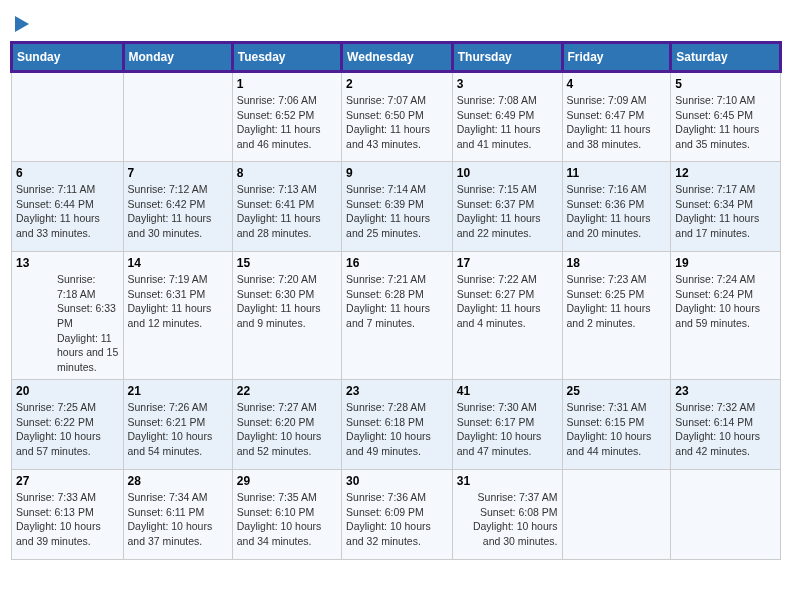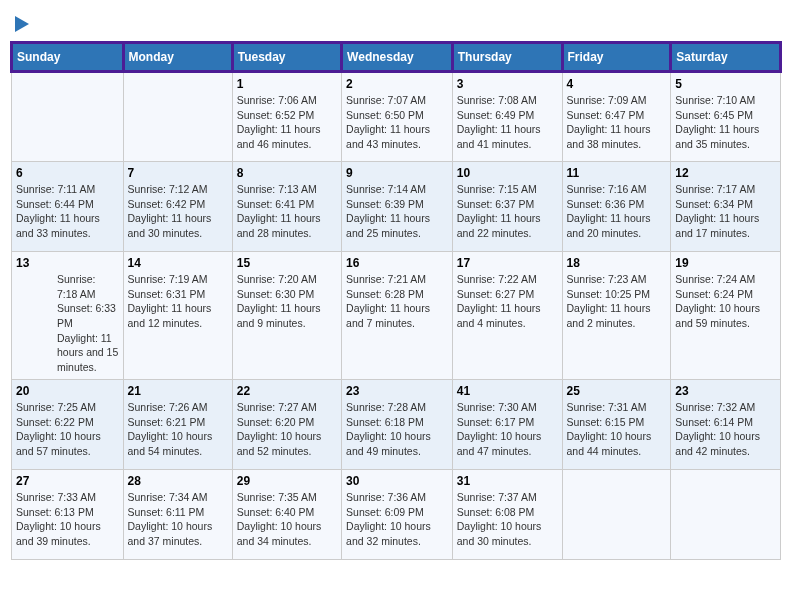--- a/index.html
+++ b/index.html
@@ -232,21 +232,21 @@
         </td>
         <td>
           <span class="day-num">17</span>
           <div class="day-info" style="white-space: pre-line;">Sunrise: 7:22 AM
 Sunset: 6:27 PM
 Daylight: 11 hours and 4 minutes.</div>
         </td>
         <td>
           <span class="day-num">18</span>
           <div class="day-info" style="white-space: pre-line;">Sunrise: 7:23 AM
-Sunset: 10:25 PM
+Sunset: 6:25 PM
 Daylight: 11 hours and 2 minutes.</div>
         </td>
         <td>
           <span class="day-num">19</span>
           <div class="day-info" style="white-space: pre-line;">Sunrise: 7:24 AM
 Sunset: 6:24 PM
 Daylight: 10 hours and 59 minutes.</div>
         </td>
       </tr>
       <tr>
@@ -302,32 +302,32 @@
         </td>
         <td>
           <span class="day-num">28</span>
           <div class="day-info" style="white-space: pre-line;">Sunrise: 7:34 AM
 Sunset: 6:11 PM
 Daylight: 10 hours and 37 minutes.</div>
         </td>
         <td>
           <span class="day-num">29</span>
           <div class="day-info" style="white-space: pre-line;">Sunrise: 7:35 AM
-Sunset: 6:40 PM
+Sunset: 6:10 PM
 Daylight: 10 hours and 34 minutes.</div>
         </td>
         <td>
           <span class="day-num">30</span>
           <div class="day-info" style="white-space: pre-line;">Sunrise: 7:36 AM
 Sunset: 6:09 PM
 Daylight: 10 hours and 32 minutes.</div>
         </td>
         <td>
           <span class="day-num">31</span>
-          <div class="day-info" style="white-space: pre-line;">Sunrise: 7:37 AM
+          <div class="day-info" style="white-space: pre-line; text-align: right;">Sunrise: 7:37 AM
 Sunset: 6:08 PM
 Daylight: 10 hours and 30 minutes.</div>
         </td>
         <td></td>
         <td></td>
       </tr>
     </tbody>
 </table>
 
 </body></html>

